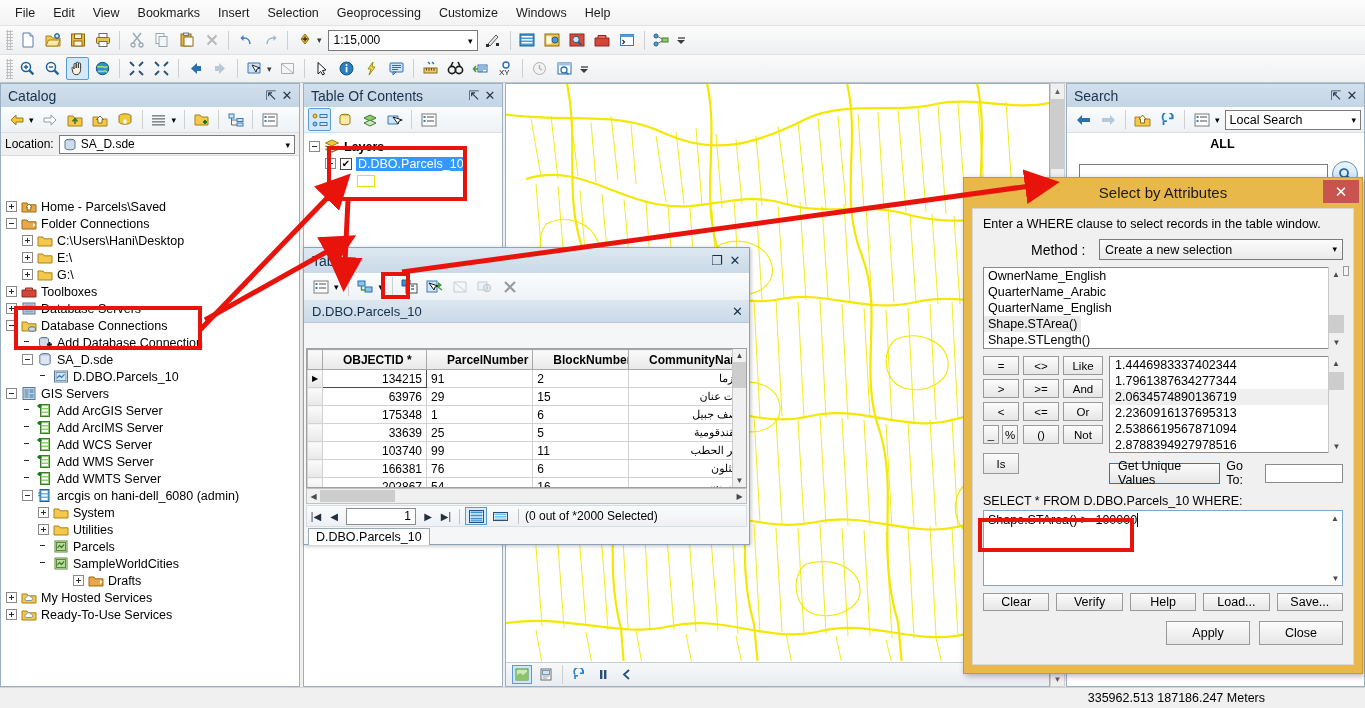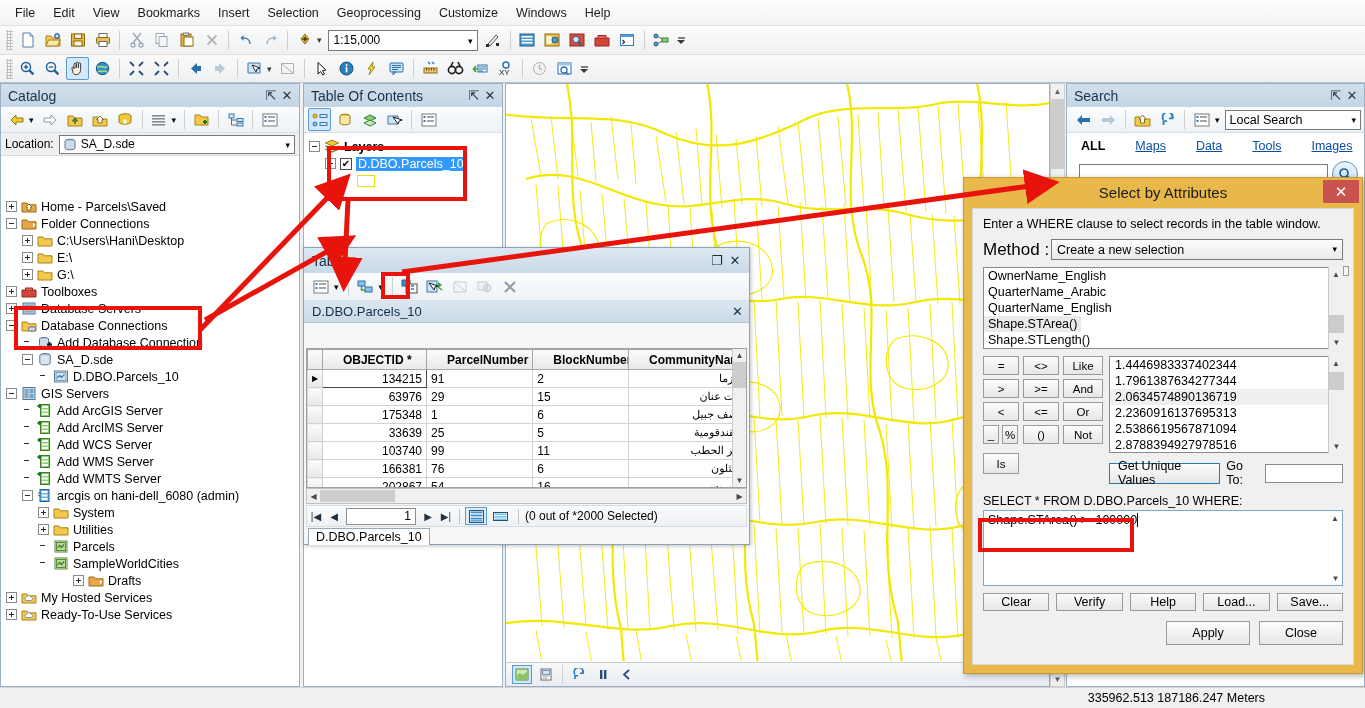--- a/index.html
+++ b/index.html
@@ -111,21 +111,21 @@
   #mapscroll .sb-dn{position:absolute;bottom:0;}
   #mapscroll .sb-thumb{position:absolute;top:15px;left:0;width:13px;height:70px;background:#cdcdcd;}
 
   
   #search { left: 1066px; top: 83px; width: 299px; height: 604px; }
   .s-tools{height:26px;background:linear-gradient(to bottom,#fafcfd,#eef2f6);
      border-bottom:1px solid #d7dfe7;display:flex;align-items:center;padding-left:4px;}
   .s-combo{flex:1;height:20px;background:#fff;border:1px solid #7a7a7a;display:flex;align-items:center;
      padding-left:4px;font-size:12.5px;position:relative;margin-right:3px;}
   .s-combo .caret{position:absolute;right:4px;top:4px;}
-  .s-tabs{height:22px;display:flex;align-items:center;gap:30px;padding:4px 0 0 14px;font-size:12.5px;}
+  .s-tabs{height:22px;display:flex;align-items:center;gap:30px;padding:4px 0 0 14px;font-size:12.5px;flex-direction:column;}
   .s-tabs .tab{color:#0b4e9e;text-decoration:underline;cursor:pointer;}
   .s-tabs .tab.sel{color:#000;font-weight:bold;text-decoration:none;}
   .s-input-row{display:flex;align-items:center;padding:6px 6px 0 12px;}
   .s-input{flex:1;height:21px;background:#fff;border:1px solid #7a7a7a;}
   .s-go{width:26px;height:26px;border-radius:50%;background:linear-gradient(to bottom,#eaf4fc,#c9e2f5);
      border:1px solid #5f93bd;display:flex;align-items:center;justify-content:center;margin-left:4px;}
 
   
   #tablewin{ position:absolute; left:303px; top:247px; width:447px; height:298px;
      background:#f4f6f8; border:1px solid #8ba2b8; box-shadow:1px 1px 4px rgba(0,0,0,.25); }
@@ -167,21 +167,21 @@
      background:#e8b84b; border:1px solid #c79a2f;
      box-shadow:2px 2px 6px rgba(0,0,0,.3);}
   #sba-title{ height:28px; display:flex; align-items:center; justify-content:center; position:relative;
      font-size:15px; color:#1b1b1b;}
   #sba-close{ position:absolute; right:3px; top:2px; width:36px; height:23px; background:#c9544f;
      color:#fff; display:flex;align-items:center;justify-content:center;font-size:15px;}
   #sba-body{ position:absolute; left:8px; right:8px; top:30px; bottom:8px; background:#f0f0f0;
      border:1px solid #d8d8d8; padding:8px 10px;}
   .sba-hint{font-size:12.5px;margin-bottom:8px;}
   .row-m{display:flex;align-items:center;margin-bottom:7px;}
-  .row-m .lab{width:68px;font-size:17px;}
+  .row-m .lab{width:68px;font-size:14px;margin-left:48px;}
   .sel-combo{flex:1;height:21px;background:linear-gradient(to bottom,#fcfcfc,#eaeaea);
      border:1px solid #7a7a7a;display:flex;align-items:center;padding-left:5px;font-size:12.5px;position:relative;}
   .sel-combo .caret{position:absolute;right:5px;top:4px;}
   .fieldlist{height:82px;background:#fff;border:1px solid #8a8a8a;position:relative;overflow:hidden;}
   .fieldlist .it{height:16px;font-size:12.5px;padding:0 4px;line-height:16px;white-space:nowrap;}
   .fieldlist .it.sel{background:#eaeaea;display:inline-block;}
   .vscroll{position:absolute;right:0;top:0;width:15px;height:100%;background:#f0f0f0;border-left:1px solid #c8c8c8;}
   .vscroll .ar{height:14px;display:flex;align-items:center;justify-content:center;font-size:8px;color:#4a4a4a;background:#f0f0f0;}
   .vscroll .ar.dn{position:absolute;bottom:0;width:15px;}
   .vscroll .th{position:absolute;left:0;width:15px;background:#cdcdcd;}

